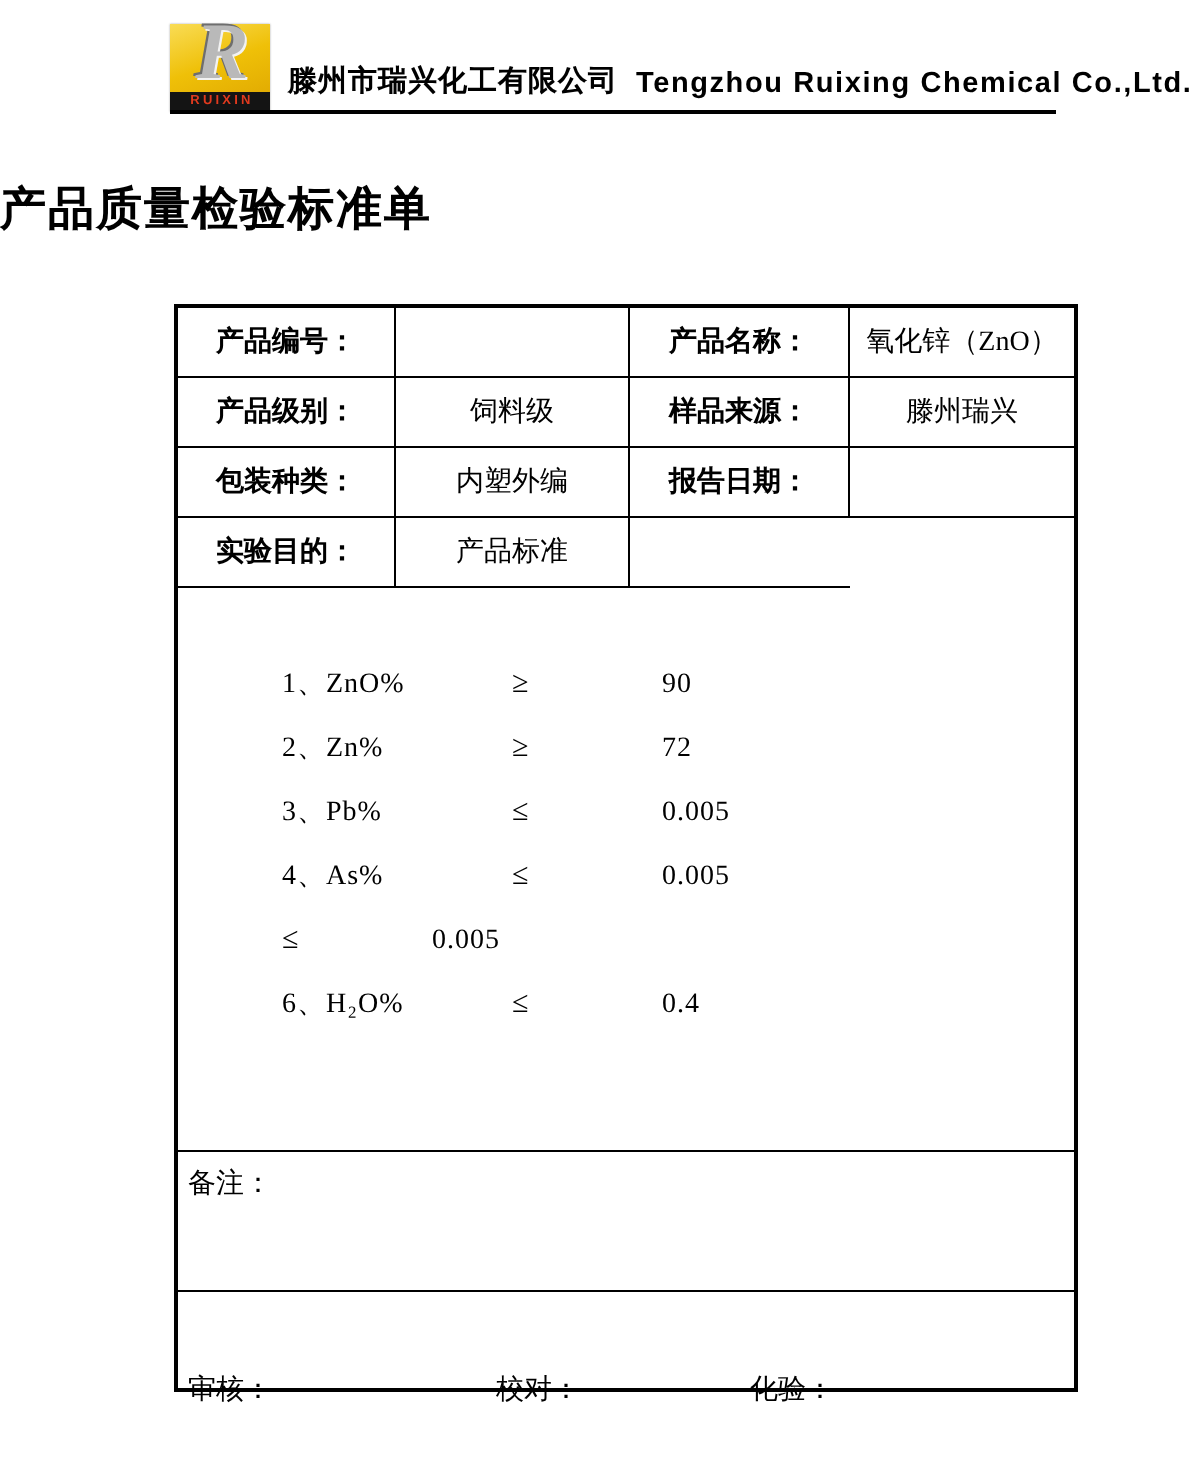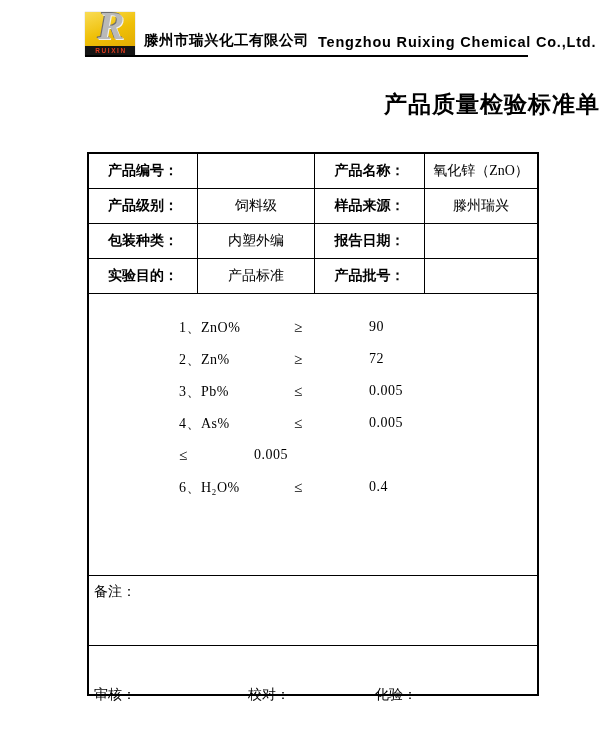--- a/index.html
+++ b/index.html
@@ -39,21 +39,21 @@
     font-family:"Liberation Serif",serif;font-weight:bold;font-size:14.5px;
     letter-spacing:0.5px;
   }
   .company-en{
     font-family:"Liberation Sans",sans-serif;font-weight:bold;font-size:14.5px;
     letter-spacing:0.8px;
   }
   .head-rule{position:absolute;left:85px;top:55px;width:443px;height:2px;background:#000;}
   
   .doc-title{
-    position:absolute;left:0;top:89px;width:600px;text-align:right;
+    position:absolute;left:0;top:89px;width:600px;text-align:left;
     font-size:23px;font-weight:bold;letter-spacing:1px;
     font-family:"Liberation Sans",sans-serif;
   }
   
   .sheet{
     position:absolute;left:87px;top:152px;width:452px;height:544px;
     border:2px solid #000;box-sizing:border-box;background:#fff;
   }
   .grid-head{display:grid;grid-template-columns:109px 117px 110px 112px;}
   .cell{
@@ -68,22 +68,22 @@
   
   .analysis{
     height:257px;box-sizing:border-box;border-bottom:1px solid #000;
     font-family:"Liberation Serif",serif;
   }
   .analysis-title{
     margin-top:20px;text-align:center;font-size:15px;letter-spacing:3px;
   }
   .analysis-list{margin-top:25px;}
   .analysis-item{
-    height:32px;display:flex;align-items:flex-start;
-    padding-left:90px;box-sizing:border-box;font-size:14px;
+    height:32px;display:flex;align-items:flex-end;
+    padding-left:52px;box-sizing:border-box;font-size:14px;
   }
   .ai-name{width:115px;letter-spacing:0.5px;}
   .ai-op{width:75px;font-size:15px;}
   .ai-val{flex:1;letter-spacing:0.5px;}
   
   .remarks{
     height:70px;box-sizing:border-box;border-bottom:1px solid #000;
     padding:7px 5px;font-family:"Liberation Serif",serif;font-size:14px;
   }
   
@@ -127,21 +127,20 @@
     <div class="cell lbl">样品来源：</div>
     <div class="cell val last">滕州瑞兴</div>
 
     <div class="cell lbl">包装种类：</div>
     <div class="cell val">内塑外编</div>
     <div class="cell lbl">报告日期：</div>
     <div class="cell val last"></div>
 
     <div class="cell lbl">实验目的：</div>
     <div class="cell val">产品标准</div>
-    <div class="cell lbl">产品批号：</div>
     <div class="cell val last"></div>
   </div>
 
   <div class="analysis">
     <div class="analysis-list">
       <div class="analysis-item">
         <span class="ai-name">1、ZnO%</span>
         <span class="ai-op">≥</span>
         <span class="ai-val">90</span>
       </div>

